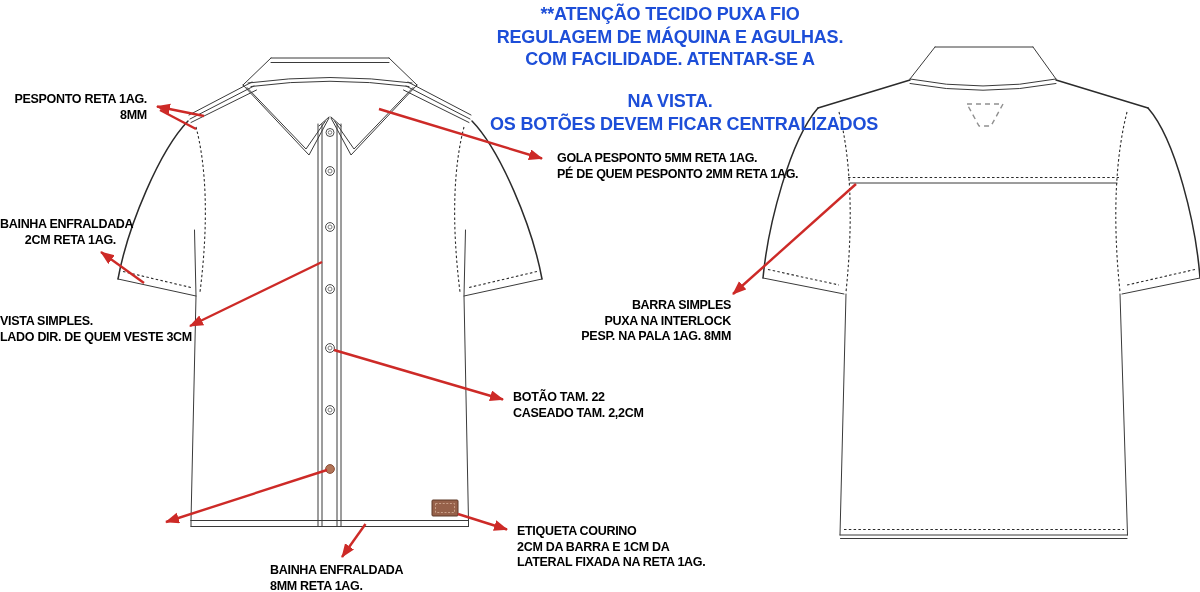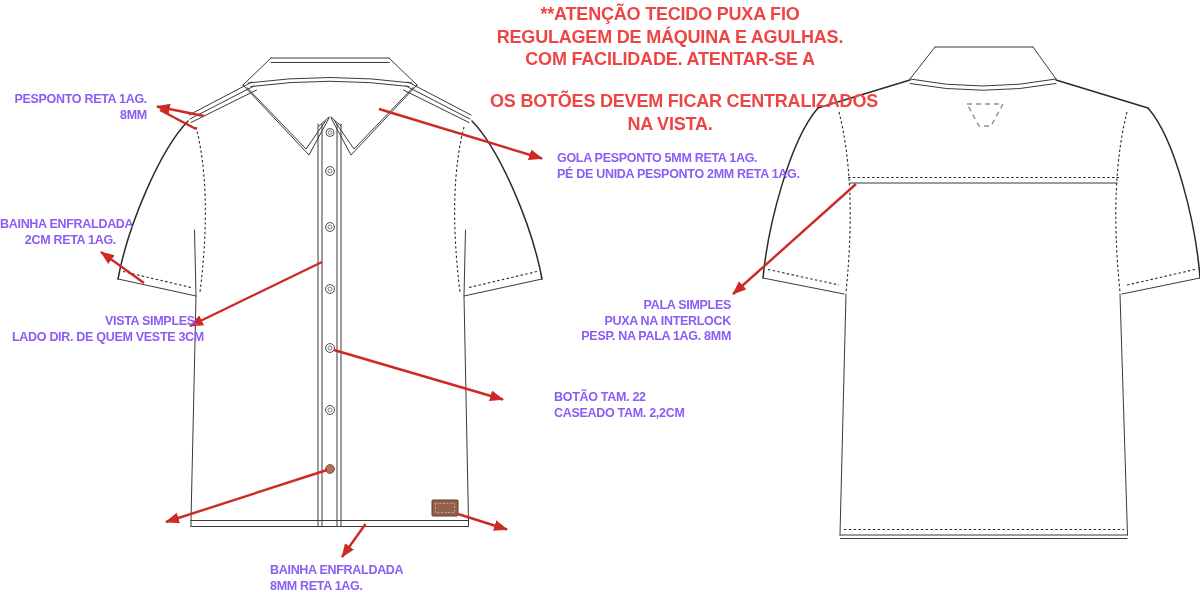--- a/index.html
+++ b/index.html
@@ -14,23 +14,23 @@
   .st{fill:none;stroke:#2b2b2b;stroke-width:1.1;stroke-dasharray:2.5,2.3;}
   .loop{fill:none;stroke:#909090;stroke-width:1.4;stroke-dasharray:5,4;stroke-linejoin:round;}
   .arrow{fill:none;stroke:#cd2a27;stroke-width:2.4;}
   .ah{fill:#cd2a27;}
   .btn{fill:#ffffff;stroke:#4a4a4a;stroke-width:1;}
   .btn-in{fill:none;stroke:#6f6f6f;stroke-width:0.9;}
   .btn-or{fill:#b27457;stroke:#8a5038;stroke-width:1;}
   .patch{fill:#96614a;stroke:#5f3a29;stroke-width:1;}
   .patch-st{fill:none;stroke:#c9a089;stroke-width:1;stroke-dasharray:2,1.6;}
   
-  .label{position:absolute;font-weight:bold;color:#8b5cf6;font-size:12.5px;line-height:15.5px;letter-spacing:-0.3px;}
+  .label{position:absolute;font-weight:bold;color:#000000;font-size:12.5px;line-height:15.5px;letter-spacing:-0.3px;}
   .label div{white-space:nowrap;}
-  .red-note{position:absolute;color:#ef4444;font-weight:bold;font-size:18px;line-height:22.5px;text-align:center;letter-spacing:-0.2px;}
+  .red-note{position:absolute;color:#1d4ed8;font-weight:bold;font-size:18px;line-height:22.5px;text-align:center;letter-spacing:-0.2px;}
   .red-note div{white-space:nowrap;}
 </style>
 </head>
 <body>
 
 <div class="canvas">
 
   <svg width="1200" height="592" viewBox="0 0 1200 592">
     <defs>
       <marker id="ah" markerUnits="userSpaceOnUse" markerWidth="15" markerHeight="12" refX="13" refY="5.5" orient="auto">
@@ -170,55 +170,60 @@
       <path class="arrow" d="M856,184 L733,294" marker-end="url(#ah)"></path>
     </g>
   </svg>
 
   <div class="red-note" style="left:490px;top:3px;width:360px;">
     <div>**ATENÇÃO TECIDO PUXA FIO</div>
     <div>REGULAGEM DE MÁQUINA E AGULHAS.</div>
     <div>COM FACILIDADE. ATENTAR-SE A</div>
   </div>
   <div class="red-note" style="left:490px;top:90px;width:360px;">
+    <div>NA VISTA.</div>
     <div>OS BOTÕES DEVEM FICAR CENTRALIZADOS</div>
-    <div>NA VISTA.</div>
   </div>
 
   <div class="label" style="left:0;top:92px;width:147px;text-align:right;">
     <div>PESPONTO RETA 1AG.</div>
     <div>8MM</div>
   </div>
 
   <div class="label" style="left:0;top:217px;width:116px;text-align:right;">
     <div>BAINHA ENFRALDADA</div>
     <div>2CM RETA 1AG.</div>
   </div>
 
-  <div class="label" style="left:12px;top:314px;width:186px;text-align:right;">
+  <div class="label" style="left:0;top:314px;width:186px;text-align:left;">
     <div>VISTA SIMPLES.</div>
     <div>LADO DIR. DE QUEM VESTE 3CM</div>
   </div>
 
 
   <div class="label" style="left:270px;top:563px;width:200px;text-align:left;">
     <div>BAINHA ENFRALDADA</div>
     <div>8MM RETA 1AG.</div>
   </div>
 
   <div class="label" style="left:557px;top:151px;width:230px;text-align:left;">
     <div>GOLA PESPONTO 5MM RETA 1AG.</div>
-    <div>PÉ DE UNIDA PESPONTO 2MM RETA 1AG.</div>
-  </div>
-
-  <div class="label" style="left:513px;top:390px;width:160px;text-align:left;margin-left:41px;">
+    <div>PÉ DE QUEM PESPONTO 2MM RETA 1AG.</div>
+  </div>
+
+  <div class="label" style="left:513px;top:390px;width:160px;text-align:left;">
     <div>BOTÃO TAM. 22</div>
     <div>CASEADO TAM. 2,2CM</div>
   </div>
 
+  <div class="label" style="left:517px;top:524px;width:190px;text-align:left;">
+    <div>ETIQUETA COURINO</div>
+    <div>2CM DA BARRA E 1CM DA</div>
+    <div>LATERAL FIXADA NA RETA 1AG.</div>
+  </div>
 
   <div class="label" style="left:580px;top:298px;width:151px;text-align:right;">
-    <div>PALA SIMPLES</div>
+    <div>BARRA SIMPLES</div>
     <div>PUXA NA INTERLOCK</div>
     <div>PESP. NA PALA 1AG. 8MM</div>
   </div>
 
 </div>
 
 </body></html>

